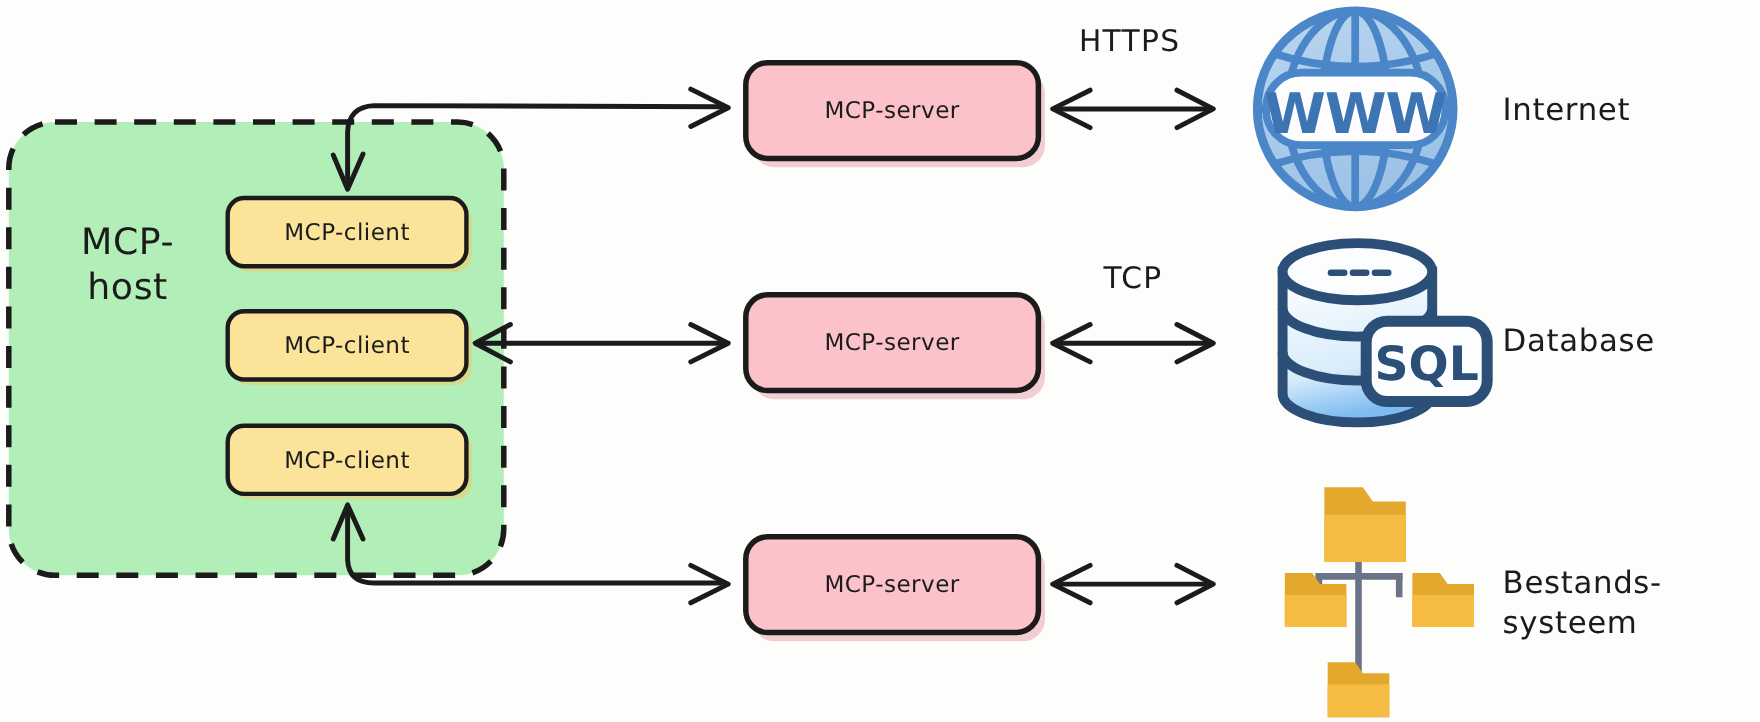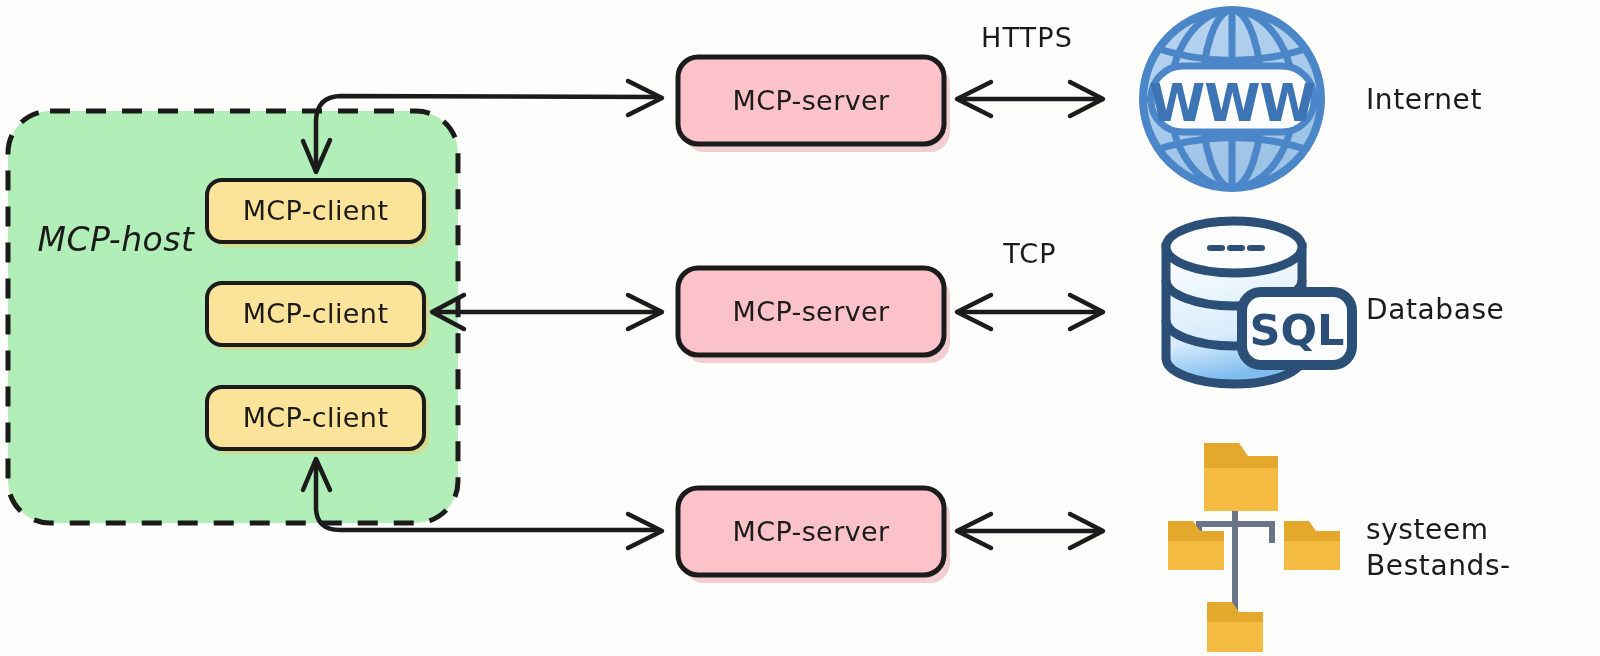--- a/index.html
+++ b/index.html
@@ -31,21 +31,21 @@
     align-items: center;
     justify-content: center;
     text-align: center;
     color: #1b1b1b;
     pointer-events: none;
     white-space: pre;
     line-height: 1.18;
   }
   .box-text {
     font-family: "DejaVu Sans", sans-serif;
-    font-size: 27px;
+    font-size: 21px;
     letter-spacing: 0.4px;
   }
   .host-text {
     font-size: 33px;
     letter-spacing: 0.5px;
     line-height: 1.25;
   }
   .proto-text {
     font-size: 27px;
     letter-spacing: 1.2px;
@@ -217,38 +217,38 @@
         <path d="M 1284,541 L 1340,541 L 1340,570 L 1284,570 Z" fill="#f5bb42"></path>
       </g>
 
       <g>
         <path d="M 1207,602 L 1232,602 L 1239,612 L 1263,612 L 1263,652 L 1207,652 Z" fill="#e3a82c"></path>
         <path d="M 1207,622 L 1263,622 L 1263,652 L 1207,652 Z" fill="#f5bb42"></path>
       </g>
     </g>
   </svg>
 
-  <div class="node-label host-text" style="left:40px; top:186px; width:152px; height:108px; flex-direction:row;font-style:italic;">
+  <div class="node-label host-text" style="left:40px; top:186px; width:152px; height:108px; flex-direction:column;">
     <span>MCP-</span>
     <span>host</span>
   </div>
 
   <div class="node-label box-text" style="left:207px; top:180px; width:217px; height:62px;">MCP-client</div>
   <div class="node-label box-text" style="left:207px; top:283px; width:217px; height:62px;">MCP-client</div>
   <div class="node-label box-text" style="left:207px; top:387px; width:217px; height:62px;">MCP-client</div>
 
   <div class="node-label box-text" style="left:678px; top:57px; width:266px; height:87px;">MCP-server</div>
   <div class="node-label box-text" style="left:678px; top:268px; width:266px; height:87px;">MCP-server</div>
   <div class="node-label box-text" style="left:678px; top:488px; width:266px; height:87px;">MCP-server</div>
 
   <div class="node-label proto-text" style="left:952px; top:18px; width:150px; height:40px;">HTTPS</div>
   <div class="node-label proto-text" style="left:955px; top:234px; width:150px; height:40px;">TCP</div>
 
   <div class="node-label side-text" style="left:1366px; top:78px; width:240px; height:44px; justify-content:flex-start;">Internet</div>
 
   <div class="node-label side-text" style="left:1366px; top:288px; width:240px; height:44px; justify-content:flex-start;">Database</div>
 
   <div class="node-label side-text" style="left:1366px; top:502px; width:240px; height:92px; flex-direction:column; align-items:flex-start;">
+    <span>Bestands-</span>
     <span>systeem</span>
-    <span>Bestands-</span>
   </div>
 
 </div>
 
 </body></html>

